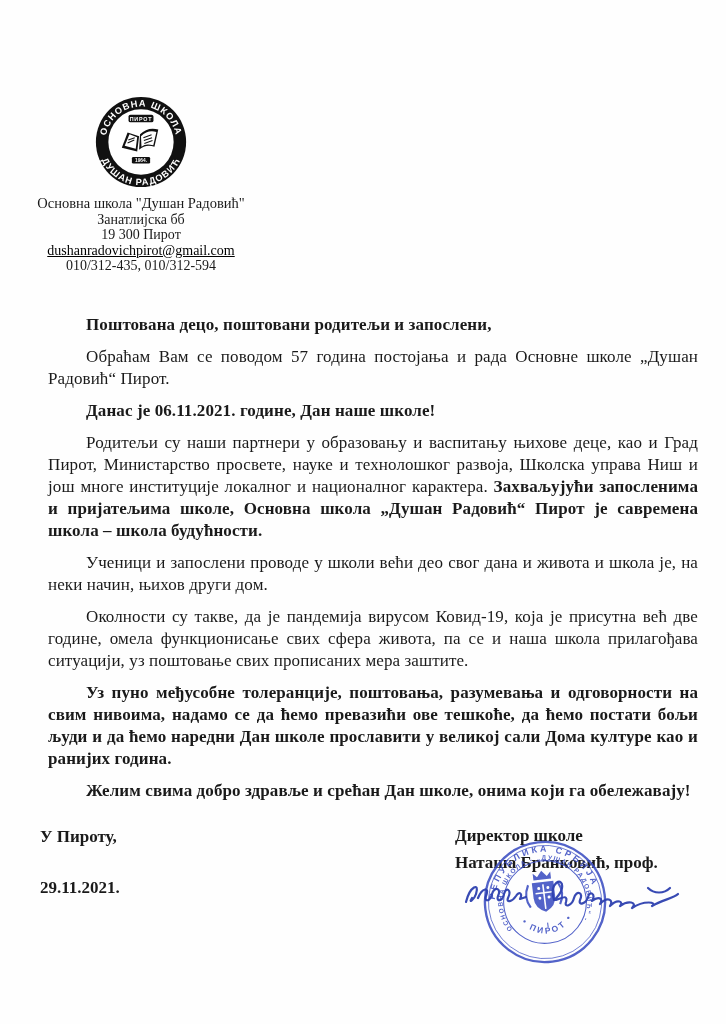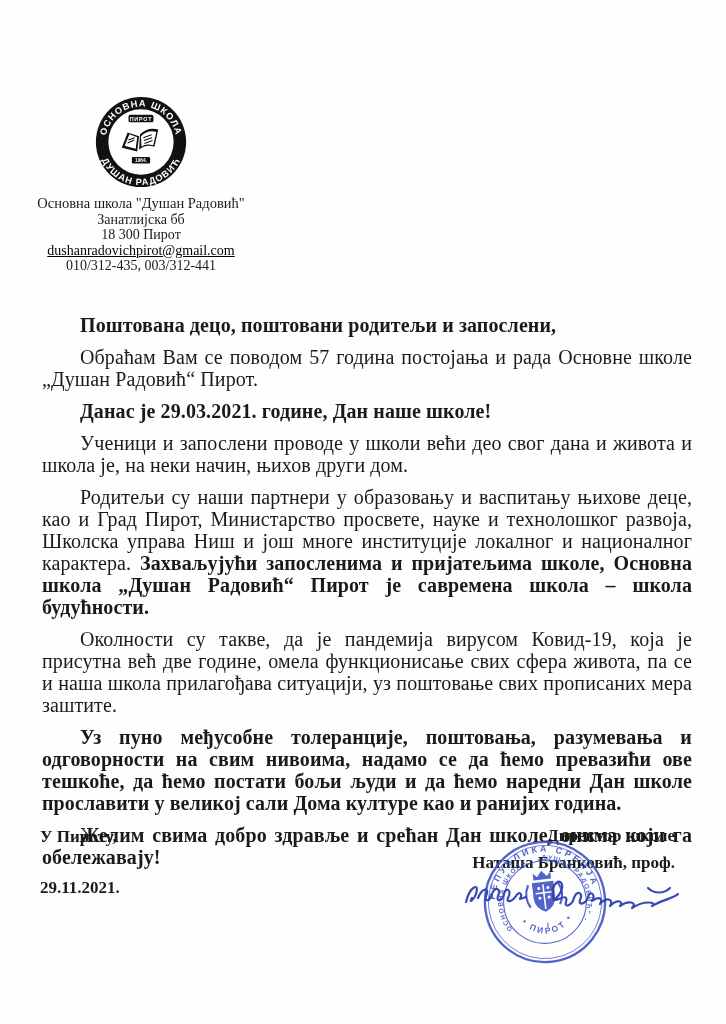--- a/index.html
+++ b/index.html
@@ -16,38 +16,38 @@
   .letterhead{
     position:absolute;top:94px;left:30px;width:222px;
     text-align:center;
   }
   .logo-wrap{width:96px;height:96px;margin:0 auto 6px auto;}
   .lh-line{font-size:14px;line-height:15.5px;}
   .lh-name{font-size:14.5px;}
   .email-link{color:#000000;text-decoration:underline;}
   
   .letter-body{
-    position:absolute;top:314px;left:42px;width:650px;
-    font-size:20px;line-height:22px;letter-spacing:0.1px;
+    position:absolute;top:314px;left:48px;width:650px;
+    font-size:17px;line-height:22px;letter-spacing:0.1px;
   }
   .para{
     margin:0 0 10px 0;
     text-align:justify;
     text-indent:38px;
   }
   .bold{font-weight:bold;}
   
   .footer-left{
     position:absolute;left:40px;top:827px;
     font-size:17px;font-weight:bold;line-height:20px;
   }
   .footer-left .date-line{margin-top:31px;}
   .footer-right{
     position:absolute;left:455px;top:826px;width:220px;
-    text-align:right;font-size:17px;font-weight:bold;line-height:20px;
+    text-align:left;font-size:17px;font-weight:bold;line-height:20px;
     z-index:1;
   }
   .footer-right .signer-name{margin-top:7px;}
   .stamp-svg{
     position:absolute;left:481px;top:838px;width:128px;height:128px;
     z-index:2;opacity:0.88;
     transform:rotate(-7deg);
   }
   .signature-svg{
     position:absolute;left:462px;top:870px;width:224px;height:48px;
@@ -84,31 +84,31 @@
           <path d="M52.5,45.5 L61,42.5 M53,48.5 L61.5,45.5 M53.5,51.5 L62,48.5" stroke="#111111" stroke-width="1.1" fill="none"></path>
           <path d="M33,54 L38,42 L46,45 L44.5,57 Z" fill="#ffffff"></path>
           <path d="M36,51 L43,48 M36.8,48 L43.5,45.5" stroke="#111111" stroke-width="1.1" fill="none"></path>
         </g>
         <rect x="40.5" y="65.5" width="19" height="7" rx="1.5" fill="#111111"></rect>
         <text x="50" y="71" font-size="5" font-weight="bold" fill="#ffffff" text-anchor="middle" font-family="Liberation Sans, sans-serif">1964.</text>
       </svg>
     </div>
     <div class="lh-line lh-name">Основна школа "Душан Радовић"</div>
     <div class="lh-line">Занатлијска бб</div>
-    <div class="lh-line">18 300 Пирот</div>
+    <div class="lh-line">19 300 Пирот</div>
     <div class="lh-line"><a href="#" class="email-link">dushanradovichpirot@gmail.com</a></div>
-    <div class="lh-line">010/312-435, 003/312-441</div>
+    <div class="lh-line">010/312-435, 010/312-594</div>
   </header>
 
   <main class="letter-body">
     <p class="para bold">Поштована децо, поштовани родитељи и запослени,</p>
     <p class="para">Обраћам Вам се поводом 57 година постојања и рада Основне школе „Душан Радовић“ Пирот.</p>
-    <p class="para bold">Данас је 29.03.2021. године, Дан наше школе!</p>
+    <p class="para bold">Данас је 06.11.2021. године, Дан наше школе!</p>
+    <p class="para"><span>Родитељи су наши партнери у образовању и васпитању њихове деце, као и Град Пирот, Министарство просвете, науке и технолошког развоја, Школска управа Ниш и још многе институције локалног и националног карактера. </span><strong>Захваљујући запосленима и пријатељима школе, Основна школа „Душан Радовић“ Пирот је савремена школа – школа будућности.</strong></p>
     <p class="para">Ученици и запослени проводе у школи већи део свог дана и живота и школа је, на неки начин, њихов други дом.</p>
-    <p class="para"><span>Родитељи су наши партнери у образовању и васпитању њихове деце, као и Град Пирот, Министарство просвете, науке и технолошког развоја, Школска управа Ниш и још многе институције локалног и националног карактера. </span><strong>Захваљујући запосленима и пријатељима школе, Основна школа „Душан Радовић“ Пирот је савремена школа – школа будућности.</strong></p>
     <p class="para">Околности су такве, да је пандемија вирусом Ковид-19, која је присутна већ две године, омела функционисање свих сфера живота, па се и наша школа прилагођава ситуацији, уз поштовање свих прописаних мера заштите.</p>
     <p class="para bold">Уз пуно међусобне толеранције, поштовања, разумевања и одговорности на свим нивоима, надамо се да ћемо превазићи ове тешкоће, да ћемо постати бољи људи и да ћемо наредни Дан школе прославити у великој сали Дома културе као и ранијих година.</p>
     <p class="para bold">Желим свима добро здравље и срећан Дан школе, онима који га обележавају!</p>
   </main>
 
   <div class="footer-left">
     <div>У Пироту,</div>
     <div class="date-line">29.11.2021.</div>
   </div>
 

